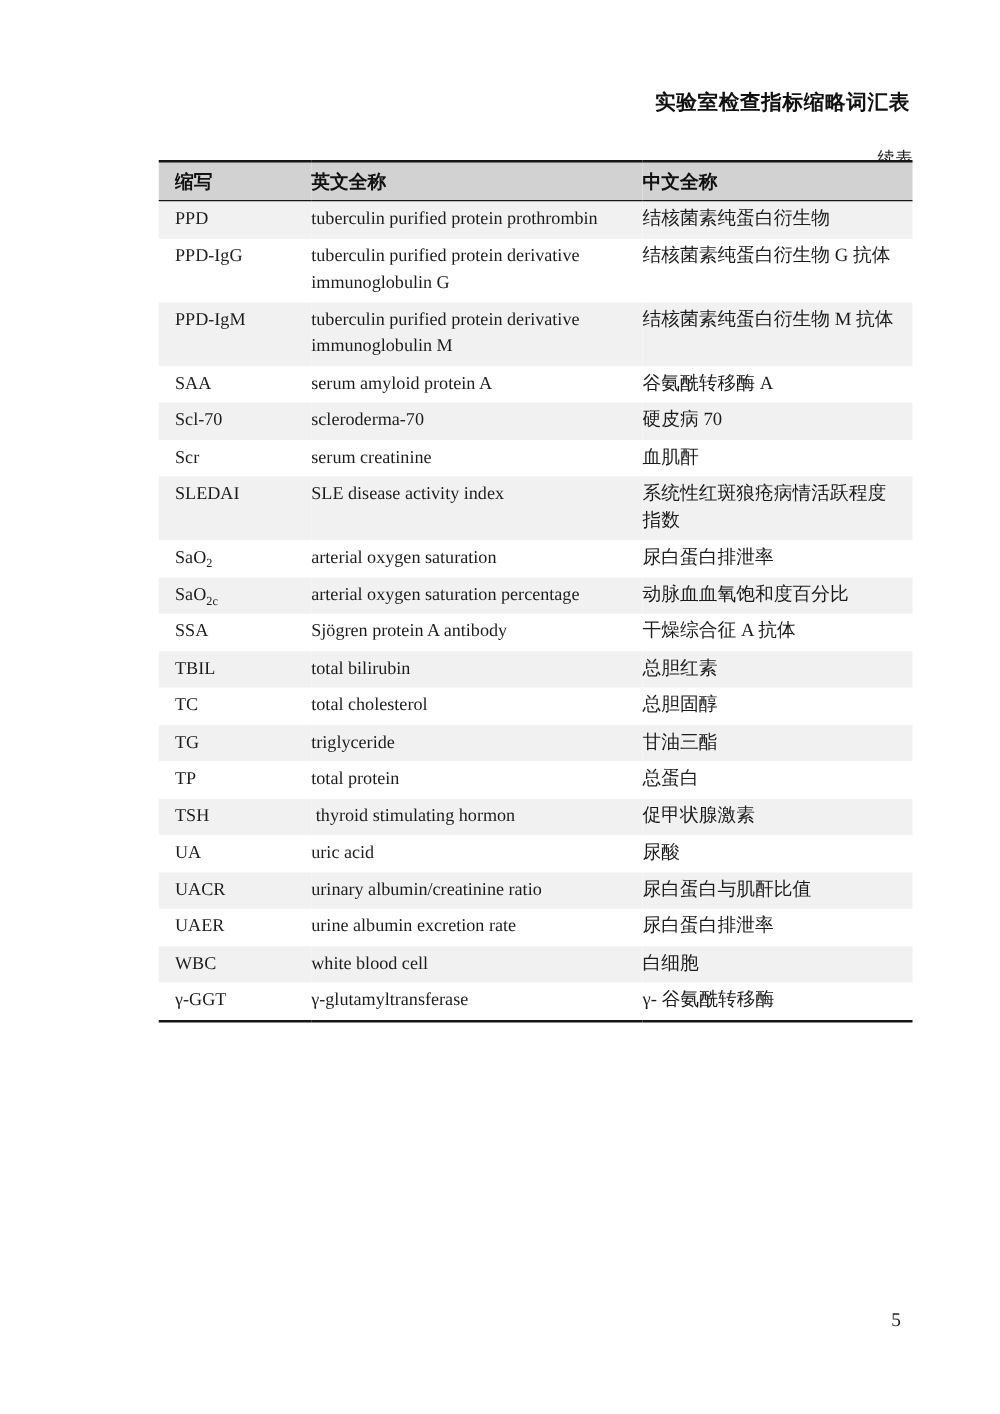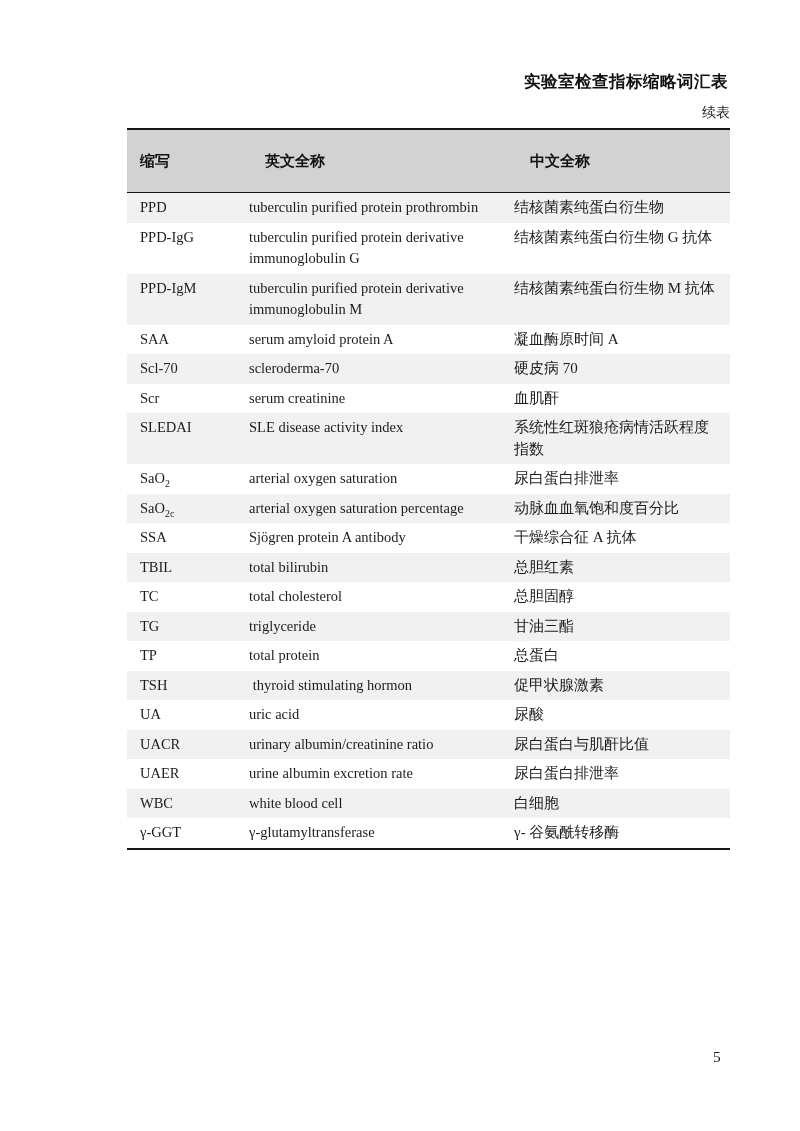--- a/index.html
+++ b/index.html
@@ -25,21 +25,21 @@
     right: 99px;
     font-family: "Liberation Sans", sans-serif;
     font-weight: 700;
     font-size: 16.5px;
     letter-spacing: 0.5px;
     color: #111;
     white-space: nowrap;
   }
   .continued {
     position: absolute;
-    top: 104px;
+    top: 118px;
     right: 97px;
     font-size: 14px;
     color: #1c1c1c;
     white-space: nowrap;
   }
   table.abbr-table {
     position: absolute;
     left: 100px;
     top: 128px;
     width: 603px;
@@ -53,21 +53,21 @@
   col.c-chn  { width: 216px; }
   thead th {
     background: #d2d2d2;
     border-bottom: 1.5px solid #161616;
     font-family: "Liberation Sans", sans-serif;
     font-weight: 700;
     font-size: 15px;
     text-align: left;
     color: #111;
     height: 30px;
-    padding: 16px;
+    padding: 0;
     vertical-align: middle;
   }
   thead th.h-abbr { padding-left: 13px; }
   tbody tr:nth-child(odd) { background: #f1f1f1; }
   tbody td {
     vertical-align: top;
     padding: 4px 8px 4px 0;
     line-height: 21.5px;
     font-size: 14.5px;
     color: #1c1c1c;
@@ -117,21 +117,21 @@
           <td class="cell-chn">结核菌素纯蛋白衍生物 G 抗体</td>
         </tr>
         <tr>
           <td class="cell-abbr">PPD-IgM</td>
           <td class="cell-eng">tuberculin purified protein derivative immunoglobulin M</td>
           <td class="cell-chn">结核菌素纯蛋白衍生物 M 抗体</td>
         </tr>
         <tr>
           <td class="cell-abbr">SAA</td>
           <td class="cell-eng">serum amyloid protein A</td>
-          <td class="cell-chn">凝血酶原时间 A</td>
+          <td class="cell-chn">谷氨酰转移酶 A</td>
         </tr>
         <tr>
           <td class="cell-abbr">Scl-70</td>
           <td class="cell-eng">scleroderma-70</td>
           <td class="cell-chn">硬皮病 70</td>
         </tr>
         <tr>
           <td class="cell-abbr">Scr</td>
           <td class="cell-eng">serum creatinine</td>
           <td class="cell-chn">血肌酐</td>

